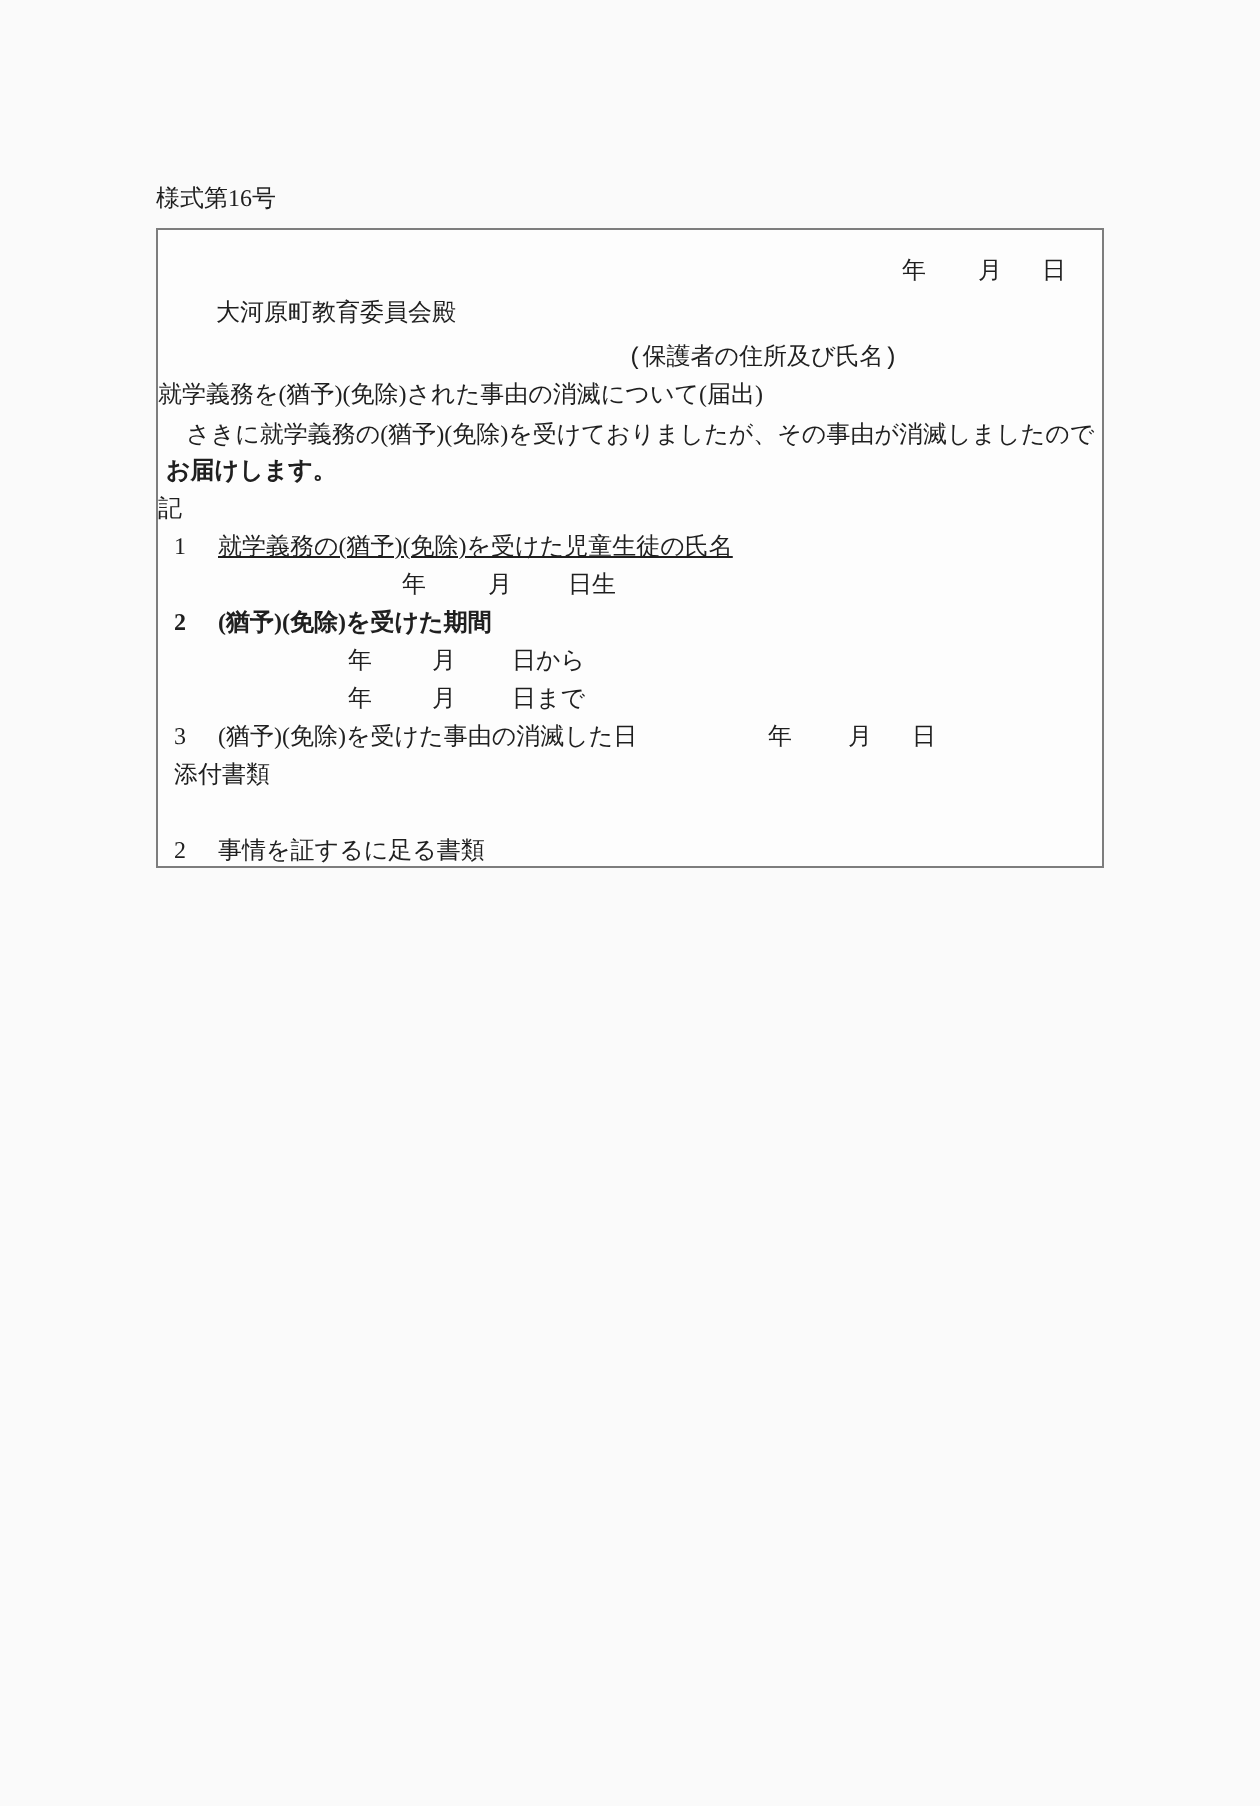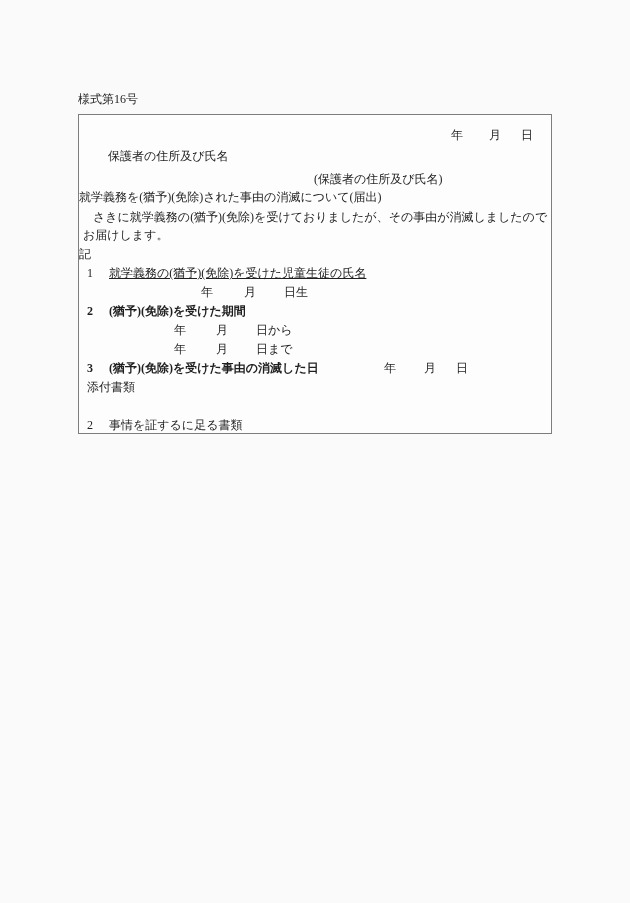--- a/index.html
+++ b/index.html
@@ -48,45 +48,45 @@
     position: absolute;
     top: 0;
     height: 15px;
     line-height: 15px;
   }
   .centered { text-align: left; }
   .num {
     display: inline-block;
     width: 22px;
   }
-  .indent { display: inline-block; font-weight: bold; }
+  .indent { display: inline-block; }
 </style>
 </head>
 <body>
 
 <div class="page">
 
   <div class="form-label">様式第16号</div>
 
   <div class="form-box">
 
     <div class="line" style="top:13px;">
       <span class="tok" style="left:372px;">年</span>
       <span class="tok" style="left:410px;">月</span>
       <span class="tok" style="left:442px;">日</span>
     </div>
 
-    <div class="line" style="top:34px; left:29px;">保護者の住所及び氏名</div>
+    <div class="line" style="top:34px; left:29px;">大河原町教育委員会殿</div>
 
-    <div class="line" style="top:57px; left:235px;">(保護者の住所及び氏名)</div>
+    <div class="line" style="top:57px; left:235px;font-family:Liberation Mono, monospace;">(保護者の住所及び氏名)</div>
 
     <div class="line centered" style="top:75px;">就学義務を(猶予)(免除)された事由の消滅について(届出)</div>
 
     <div class="line" style="top:95px; left:14px;">さきに就学義務の(猶予)(免除)を受けておりましたが、その事由が消滅しましたので</div>
-    <div class="line" style="top:113px; left:4px;">お届けします。</div>
+    <div class="line" style="top:113px; left:4px;font-weight:bold;">お届けします。</div>
 
     <div class="line centered" style="top:132px;">記</div>
 
     <div class="line" style="top:151px; left:8px;text-decoration:underline;">
       <span class="num">1</span><span>就学義務の(猶予)(免除)を受けた児童生徒の氏名</span>
     </div>
 
     <div class="line" style="top:170px;">
       <span class="tok" style="left:122px;">年</span>
       <span class="tok" style="left:165px;">月</span>

